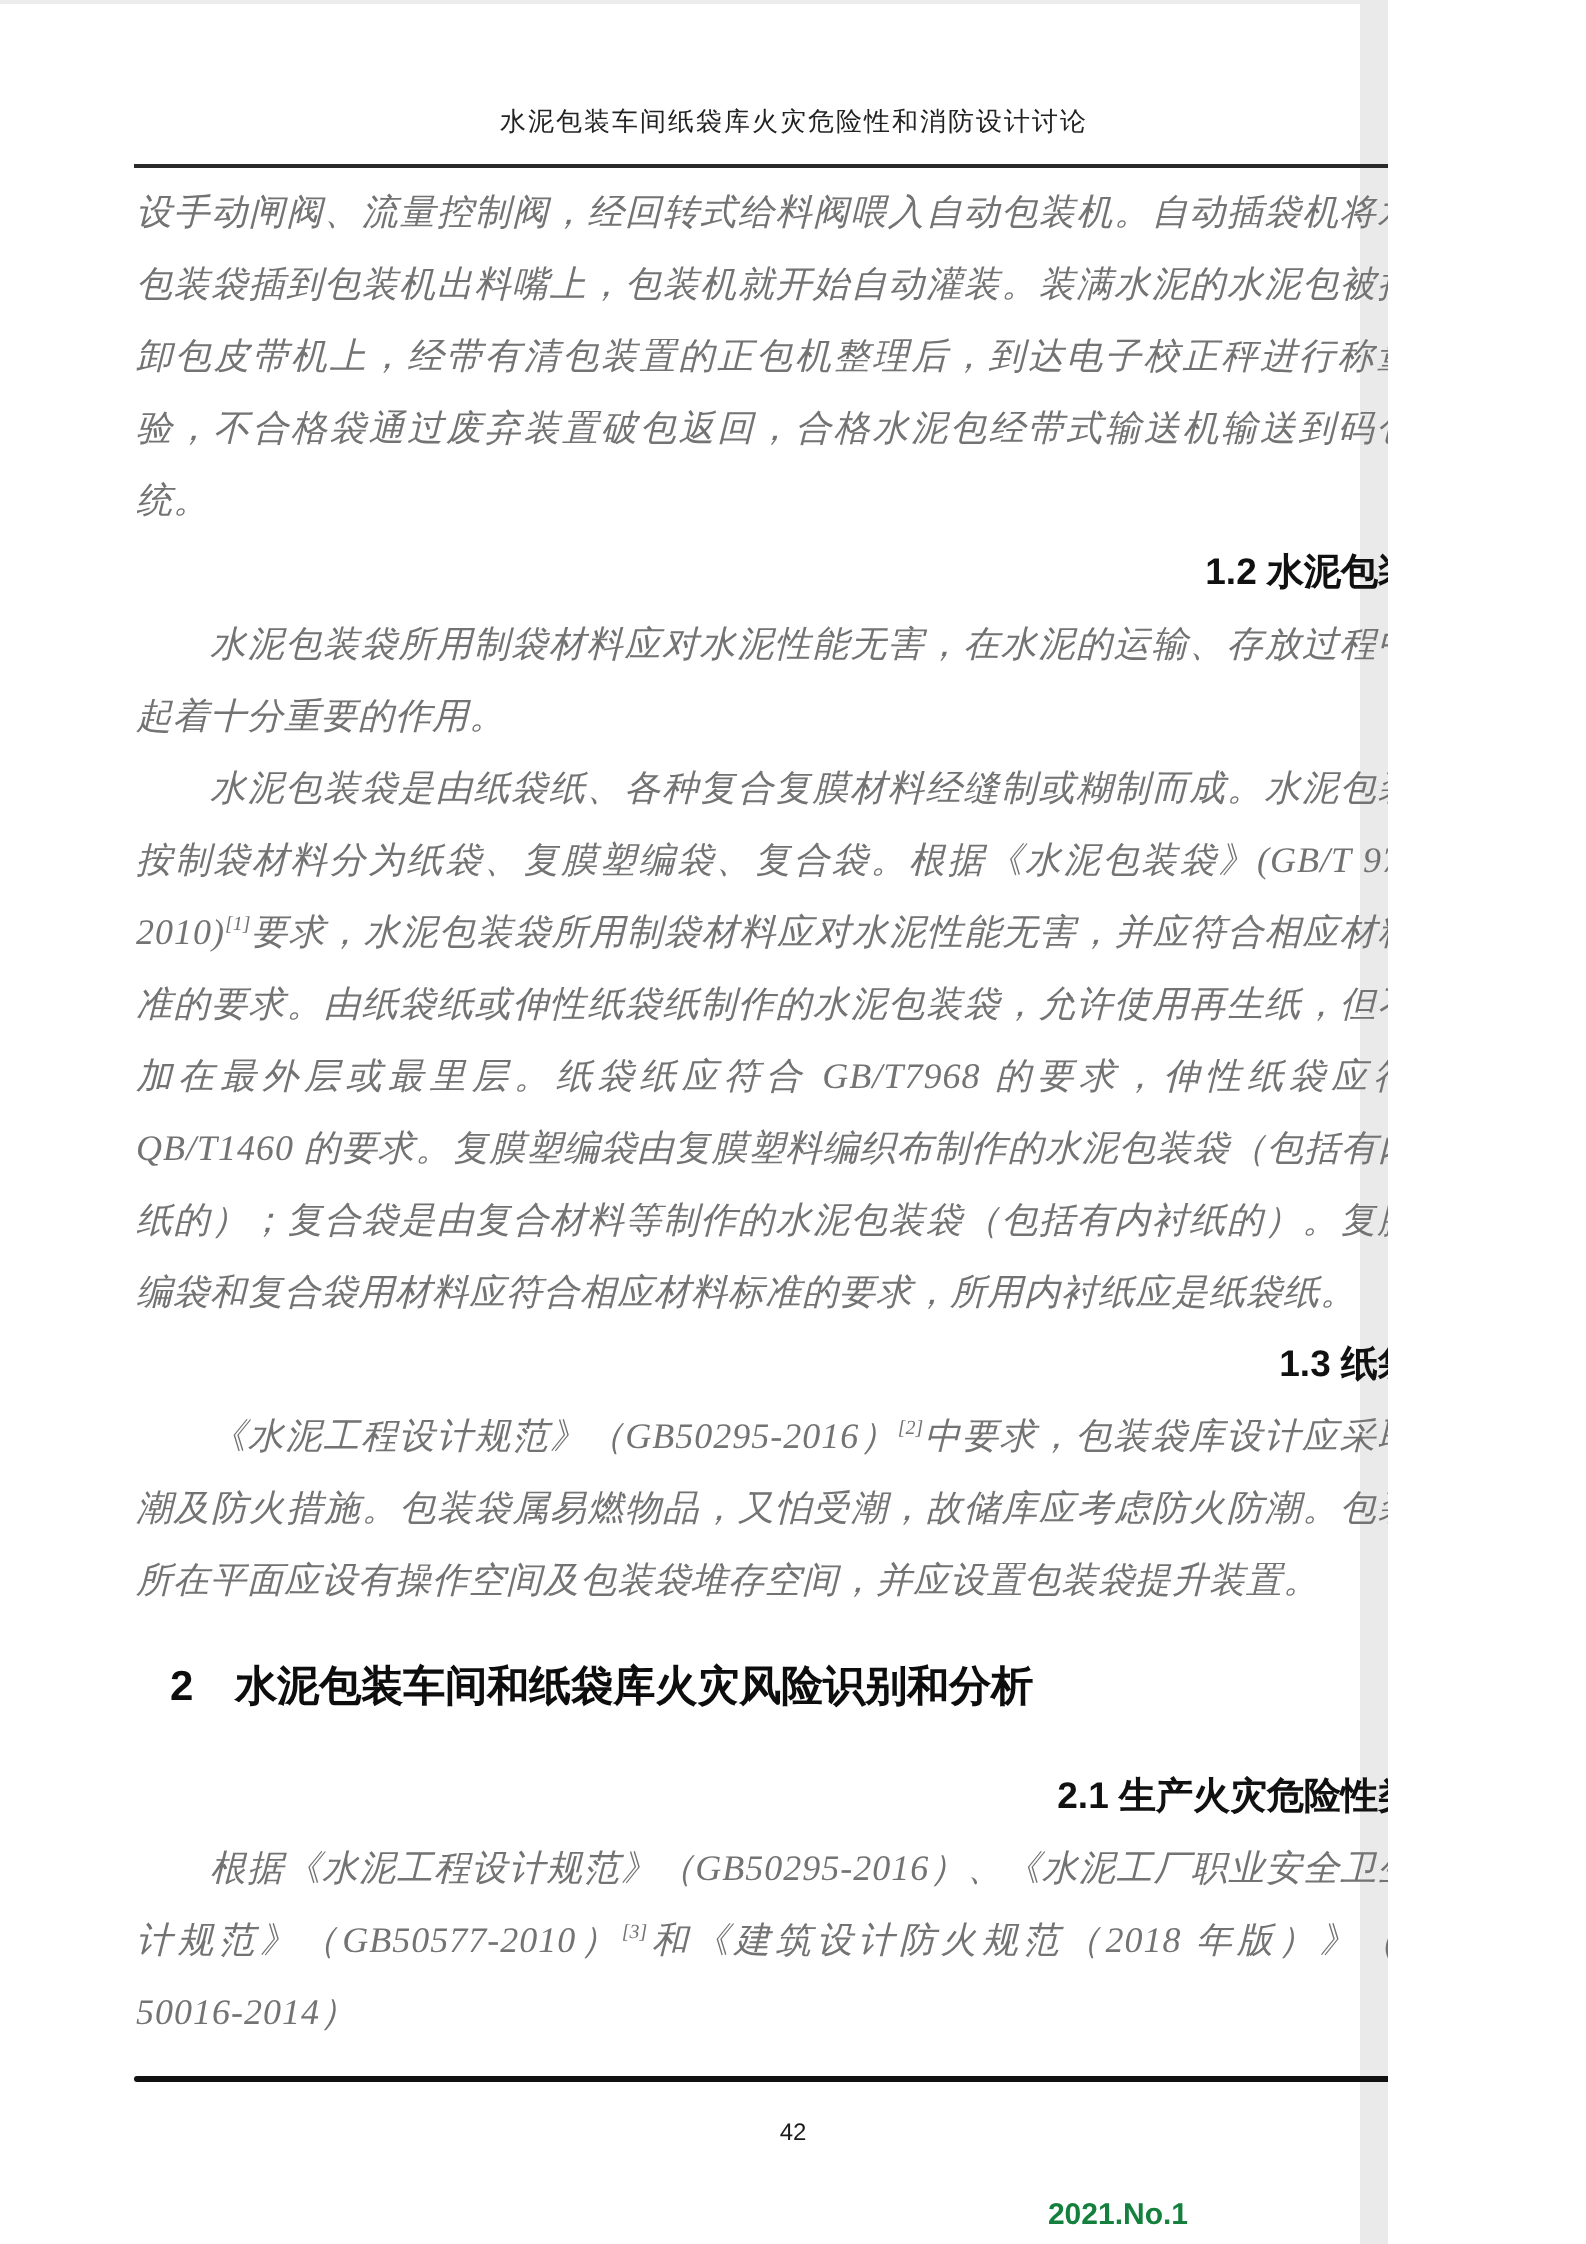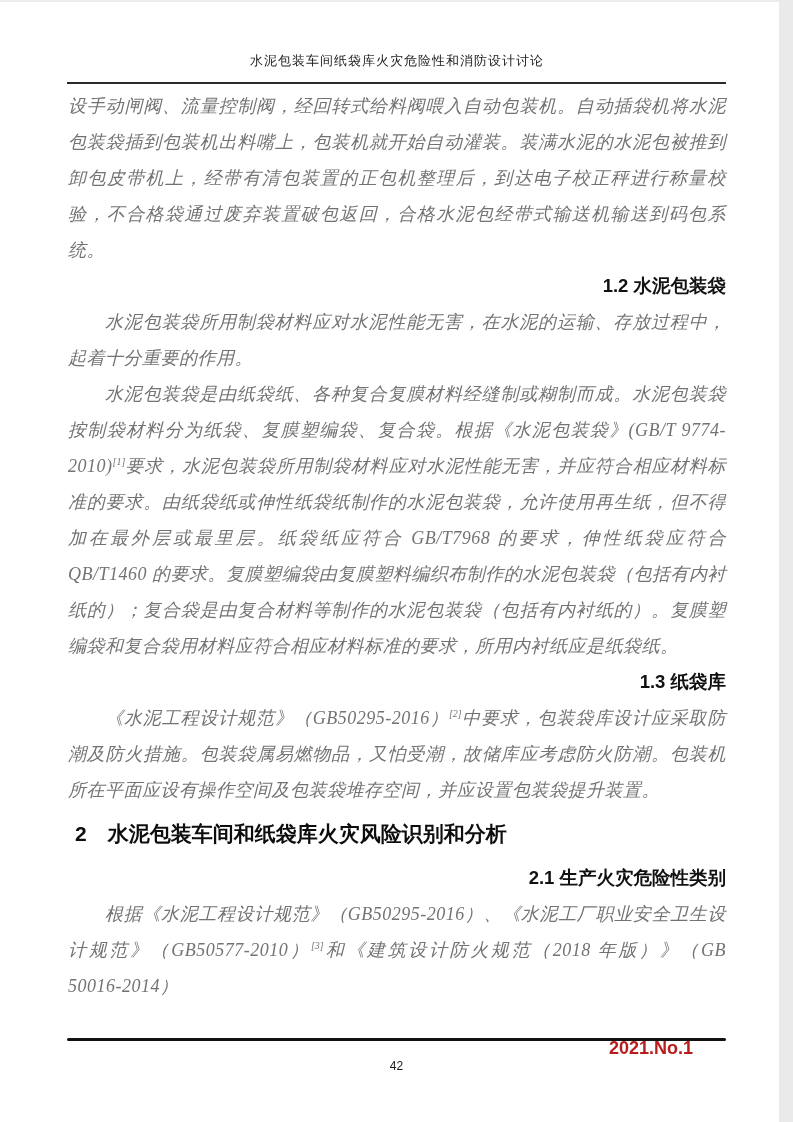--- a/index.html
+++ b/index.html
@@ -2,21 +2,21 @@
 <html><head>
 <meta charset="utf-8">
 <style>
   html, body {
     margin: 0;
     padding: 0;
     background: #ffffff;
   }
   .page {
     position: relative;
-    width: 793px;
+    width: 694px;
     height: 1122px;
     background: #ffffff;
     color: #1c1c1c;
     font-family: "Liberation Serif", serif;
     overflow: hidden;
   }
   .edge-top {
     position: absolute;
     top: 0; left: 0;
     width: 100%; height: 2px;
@@ -65,21 +65,21 @@
   .heading-sub {
     margin: 0;
     font-size: 18.5px;
     line-height: 36px;
     font-weight: bold;
     font-family: "Liberation Sans", sans-serif;
     color: #111;
     text-align: right;
   }
   .heading-main {
-    margin: 7px;
+    margin: 17px;
     font-size: 21px;
     line-height: 38px;
     font-weight: bold;
     font-family: "Liberation Sans", sans-serif;
     color: #0d0d0d;
   }
   .article sup {
     font-size: 10px;
     line-height: 0;
     vertical-align: super;
@@ -99,26 +99,26 @@
     top: 1059px;
     left: 0;
     width: 793px;
     text-align: center;
     font-size: 12px;
     font-family: "Liberation Sans", sans-serif;
     color: #1a1a1a;
   }
   .footer-issue {
     position: absolute;
-    top: 1038px;
+    top: 1099px;
     right: 100px;
-    font-size: 18px;
+    font-size: 15px;
     font-weight: 600;
     font-family: "Liberation Sans", sans-serif;
-    color: #b91c1c;
+    color: #15803d;
   }
 </style>
 </head>
 <body>
 
 <div class="page">
   <div class="edge-top"></div>
   <div class="edge-right"></div>
 
   <div class="running-header">水泥包装车间纸袋库火灾危险性和消防设计讨论</div>

